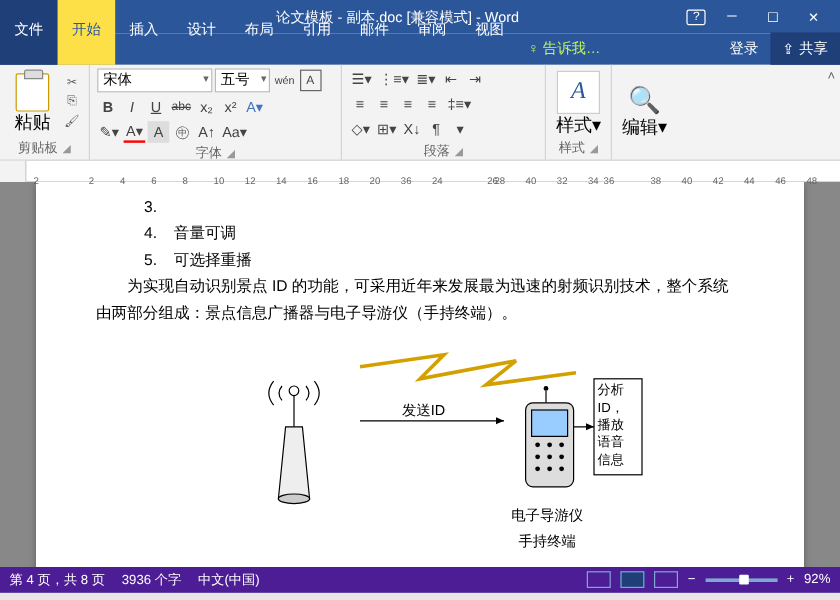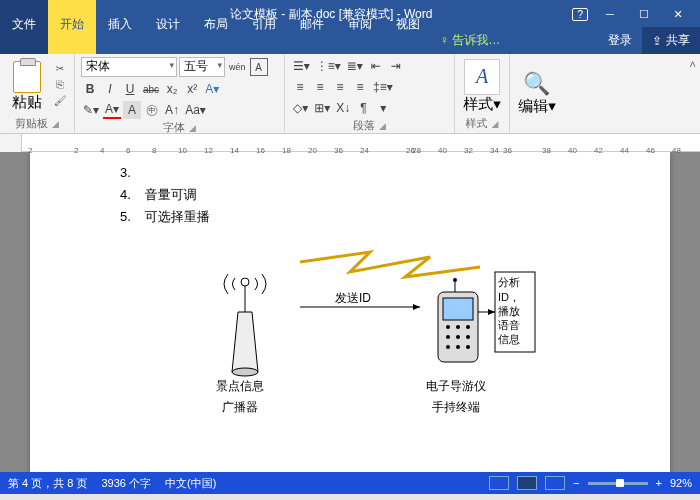--- a/index.html
+++ b/index.html
@@ -39,21 +39,21 @@
 .ruler{background:#fff;height:18px;border-bottom:1px solid #ccc;display:flex;align-items:center;font-size:8px;color:#666;position:relative}
 .ruler .lbox{width:22px;height:18px;border-right:1px solid #ccc;background:#f3f3f3}
 .ruler .ticks{flex:1;position:relative;background:linear-gradient(90deg,#eee 0 40px,#fff 40px)}
 .ruler .tk{position:absolute;top:3px;font-size:8px}
 .doc{background:#888;height:320px;overflow:auto;display:flex;justify-content:center;padding-top:0}
 .page{background:#fff;width:640px;min-height:440px;padding:10px 50px 20px;box-shadow:0 2px 6px rgba(0,0,0,.3);font-family:SimSun,serif;font-size:13px;color:#000;line-height:1.7}
 .page ol{list-style:none;margin-left:40px}
 .page ol li{display:flex;gap:14px}
 .page p{text-indent:2em}
 .diagram{margin:14px auto 6px;width:420px;height:170px;position:relative}
-.statusbar{background:#1d4ed8;height:22px;color:#fff;display:flex;align-items:center;font-size:11px;padding:0 8px;gap:14px}
+.statusbar{background:#4c1d95;height:22px;color:#fff;display:flex;align-items:center;font-size:11px;padding:0 8px;gap:14px}
 .statusbar .right{margin-left:auto;display:flex;align-items:center;gap:8px}
 .viewbtn{width:20px;height:14px;border:1px solid #7fa7d4}
 .slider{width:60px;height:3px;background:#7fa7d4;position:relative}
 .slider::after{content:"";position:absolute;left:28px;top:-3px;width:8px;height:8px;background:#fff;border-radius:1px}
 </style>
 </head>
 <body>
 
 <div class="titlebar">
   <svg class="disk" viewBox="0 0 16 16">
@@ -237,20 +237,21 @@
         </li>
       <li>
           <span>4.</span>
           <span>音量可调</span>
         </li>
       <li>
           <span>5.</span>
           <span>可选择重播</span>
         </li>
     </ol>
+    <p>为实现自动识别景点 ID 的功能，可采用近年来发展最为迅速的射频识别技术，整个系统由两部分组成：景点信息广播器与电子导游仪（手持终端）。</p>
     <div class="diagram">
       <svg width="420" height="170" viewBox="0 0 420 170">
         <path d="M160 20 L230 10 L210 30 L290 15 L265 35 L340 25" stroke="#d4a000" stroke-width="3" fill="none"></path>
         <circle cx="105" cy="40" r="4" fill="none" stroke="#000"></circle>
         <path d="M95 36 Q90 42 95 48 M115 36 Q120 42 115 48 M88 32 Q80 42 88 52 M122 32 Q130 42 122 52" stroke="#000" fill="none"></path>
         <line x1="105" y1="44" x2="105" y2="70" stroke="#000"></line>
         <path d="M98 70 L112 70 L118 130 L92 130 Z" fill="#eee" stroke="#000"></path>
         <ellipse cx="105" cy="130" rx="13" ry="4" fill="#ccc" stroke="#000"></ellipse>
         <line x1="160" y1="65" x2="280" y2="65" stroke="#000" marker-end="url(#ah)"></line>
         <defs>
@@ -273,24 +274,20 @@
           <circle cx="328" cy="105" r="2" fill="#000"></circle>
         <rect x="355" y="30" width="40" height="80" fill="none" stroke="#000"></rect>
         <line x1="338" y1="70" x2="355" y2="70" stroke="#000" marker-end="url(#ah)"></line>
       </svg>
       <div style="position:absolute;left:195px;top:46px;font-size:12px">发送ID</div>
       <div style="position:absolute;left:358px;top:33px;font-size:11px;line-height:1.3;white-space:pre">分析
 ID，
 播放
 语音
 信息</div>
-      <div style="position:absolute;left:76px;top:134px;font-size:12px;text-align:center">
-        <div>景点信息</div>
-        <div>广播器</div>
-      </div>
       <div style="position:absolute;left:286px;top:134px;font-size:12px;text-align:center">
         <div>电子导游仪</div>
         <div>手持终端</div>
       </div>
     </div>
 
   </div>
 </div>
 
 <div class="statusbar">

